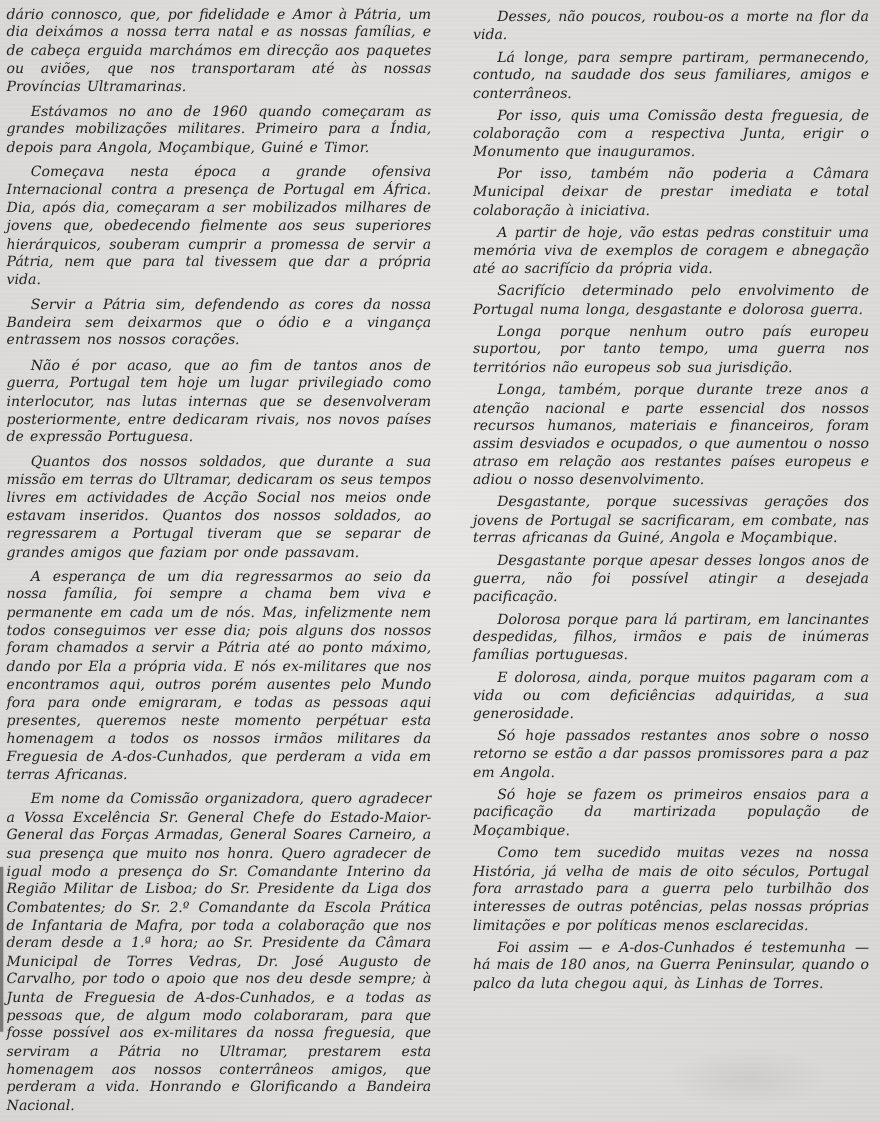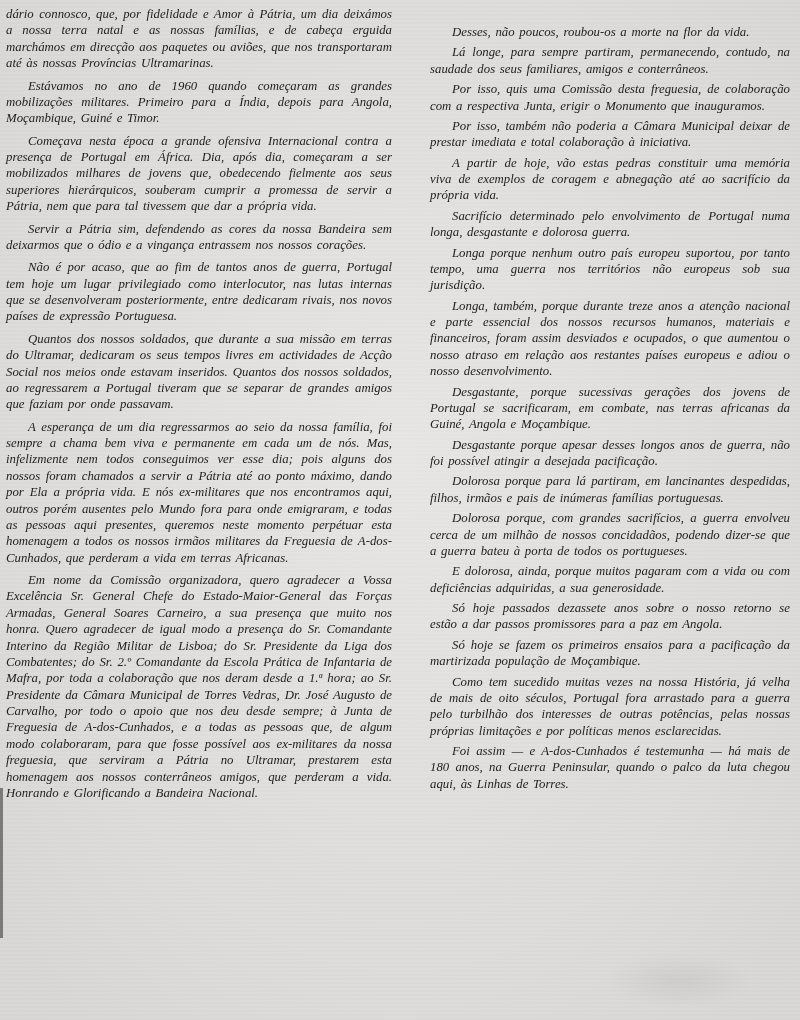--- a/index.html
+++ b/index.html
@@ -14,25 +14,24 @@
   .page {
     box-sizing: border-box;
     width: 800px; height: 1020px;
     padding: 6px 8px 0 6px;
     display: flex;
     gap: 38px;
     position: relative;
     background-image:
       radial-gradient(ellipse at 50% 45%, rgba(255,255,255,0.18), rgba(0,0,0,0.045) 97%),
       repeating-linear-gradient(0deg, rgba(0,0,0,0.012) 0 2px, rgba(255,255,255,0.012) 2px 4px);
-    font-family: Liberation Serif, serif;
   }
   .column { box-sizing: border-box; }
   .column-left  { width: 386px; }
-  .column-right { width: 360px; padding-top: 2px; margin-top: 16px; }
+  .column-right { width: 360px; padding-top: 2px; }
   .para {
     margin: 0 0 4px 0;
     text-align: justify;
     text-indent: 22px;
     font-style: italic;
     font-size: 12.8px;
     line-height: 1.28;
     word-spacing: 1.5px;
   }
   .para.no-indent { text-indent: 0; }
@@ -69,22 +68,21 @@
       <p class="para italic">Lá longe, para sempre partiram, permanecendo, contudo, na saudade dos seus familiares, amigos e conterrâneos.</p>
       <p class="para italic">Por isso, quis uma Comissão desta freguesia, de colaboração com a respectiva Junta, erigir o Monumento que inauguramos.</p>
       <p class="para italic">Por isso, também não poderia a Câmara Municipal deixar de prestar imediata e total colaboração à iniciativa.</p>
       <p class="para italic">A partir de hoje, vão estas pedras constituir uma memória viva de exemplos de coragem e abnegação até ao sacrifício da própria vida.</p>
       <p class="para italic">Sacrifício determinado pelo envolvimento de Portugal numa longa, desgastante e dolorosa guerra.</p>
       <p class="para italic">Longa porque nenhum outro país europeu suportou, por tanto tempo, uma guerra nos territórios não europeus sob sua jurisdição.</p>
       <p class="para italic">Longa, também, porque durante treze anos a atenção nacional e parte essencial dos nossos recursos humanos, materiais e financeiros, foram assim desviados e ocupados, o que aumentou o nosso atraso em relação aos restantes países europeus e adiou o nosso desenvolvimento.</p>
       <p class="para italic">Desgastante, porque sucessivas gerações dos jovens de Portugal se sacrificaram, em combate, nas terras africanas da Guiné, Angola e Moçambique.</p>
       <p class="para italic">Desgastante porque apesar desses longos anos de guerra, não foi possível atingir a desejada pacificação.</p>
       <p class="para italic">Dolorosa porque para lá partiram, em lancinantes despedidas, filhos, irmãos e pais de inúmeras famílias portuguesas.</p>
-      <p class="para italic">Dolorosa porque, com grandes sacrifícios, a guerra envolveu cerca de um milhão de nossos concidadãos, podendo dizer-se que a guerra bateu à porta de todos os portugueses.</p>
       <p class="para italic">E dolorosa, ainda, porque muitos pagaram com a vida ou com deficiências adquiridas, a sua generosidade.</p>
-      <p class="para italic">Só hoje passados dezassete anos sobre o nosso retorno se estão a dar passos promissores para a paz em Angola.</p>
+      <p class="para italic">Só hoje passados restantes anos sobre o nosso retorno se estão a dar passos promissores para a paz em Angola.</p>
       <p class="para italic">Só hoje se fazem os primeiros ensaios para a pacificação da martirizada população de Moçambique.</p>
       <p class="para italic">Como tem sucedido muitas vezes na nossa História, já velha de mais de oito séculos, Portugal fora arrastado para a guerra pelo turbilhão dos interesses de outras potências, pelas nossas próprias limitações e por políticas menos esclarecidas.</p>
       <p class="para italic">Foi assim — e A-dos-Cunhados é testemunha — há mais de 180 anos, na Guerra Peninsular, quando o palco da luta chegou aqui, às Linhas de Torres.</p>
     </div>
   <div class="edge-streak"></div>
   <div class="smudge"></div>
 </div>
 
 </body></html>

